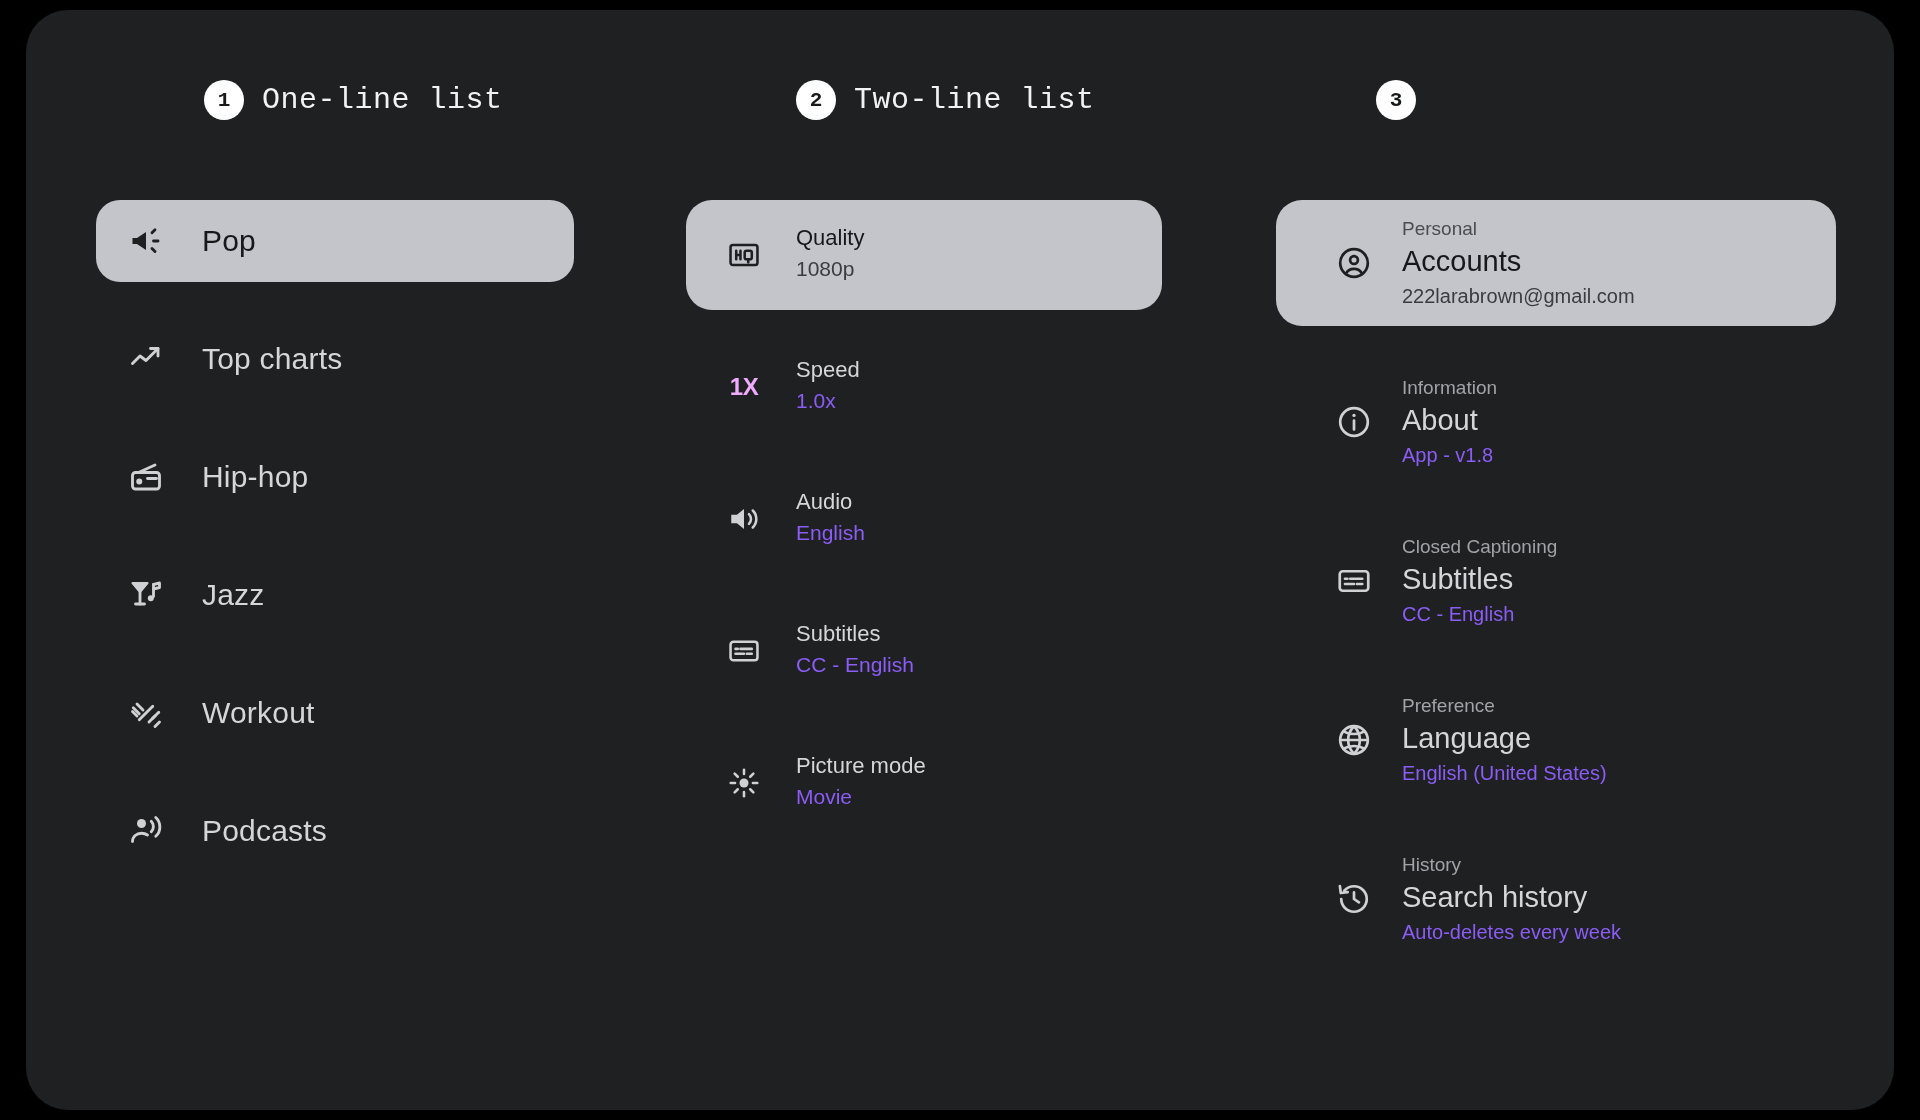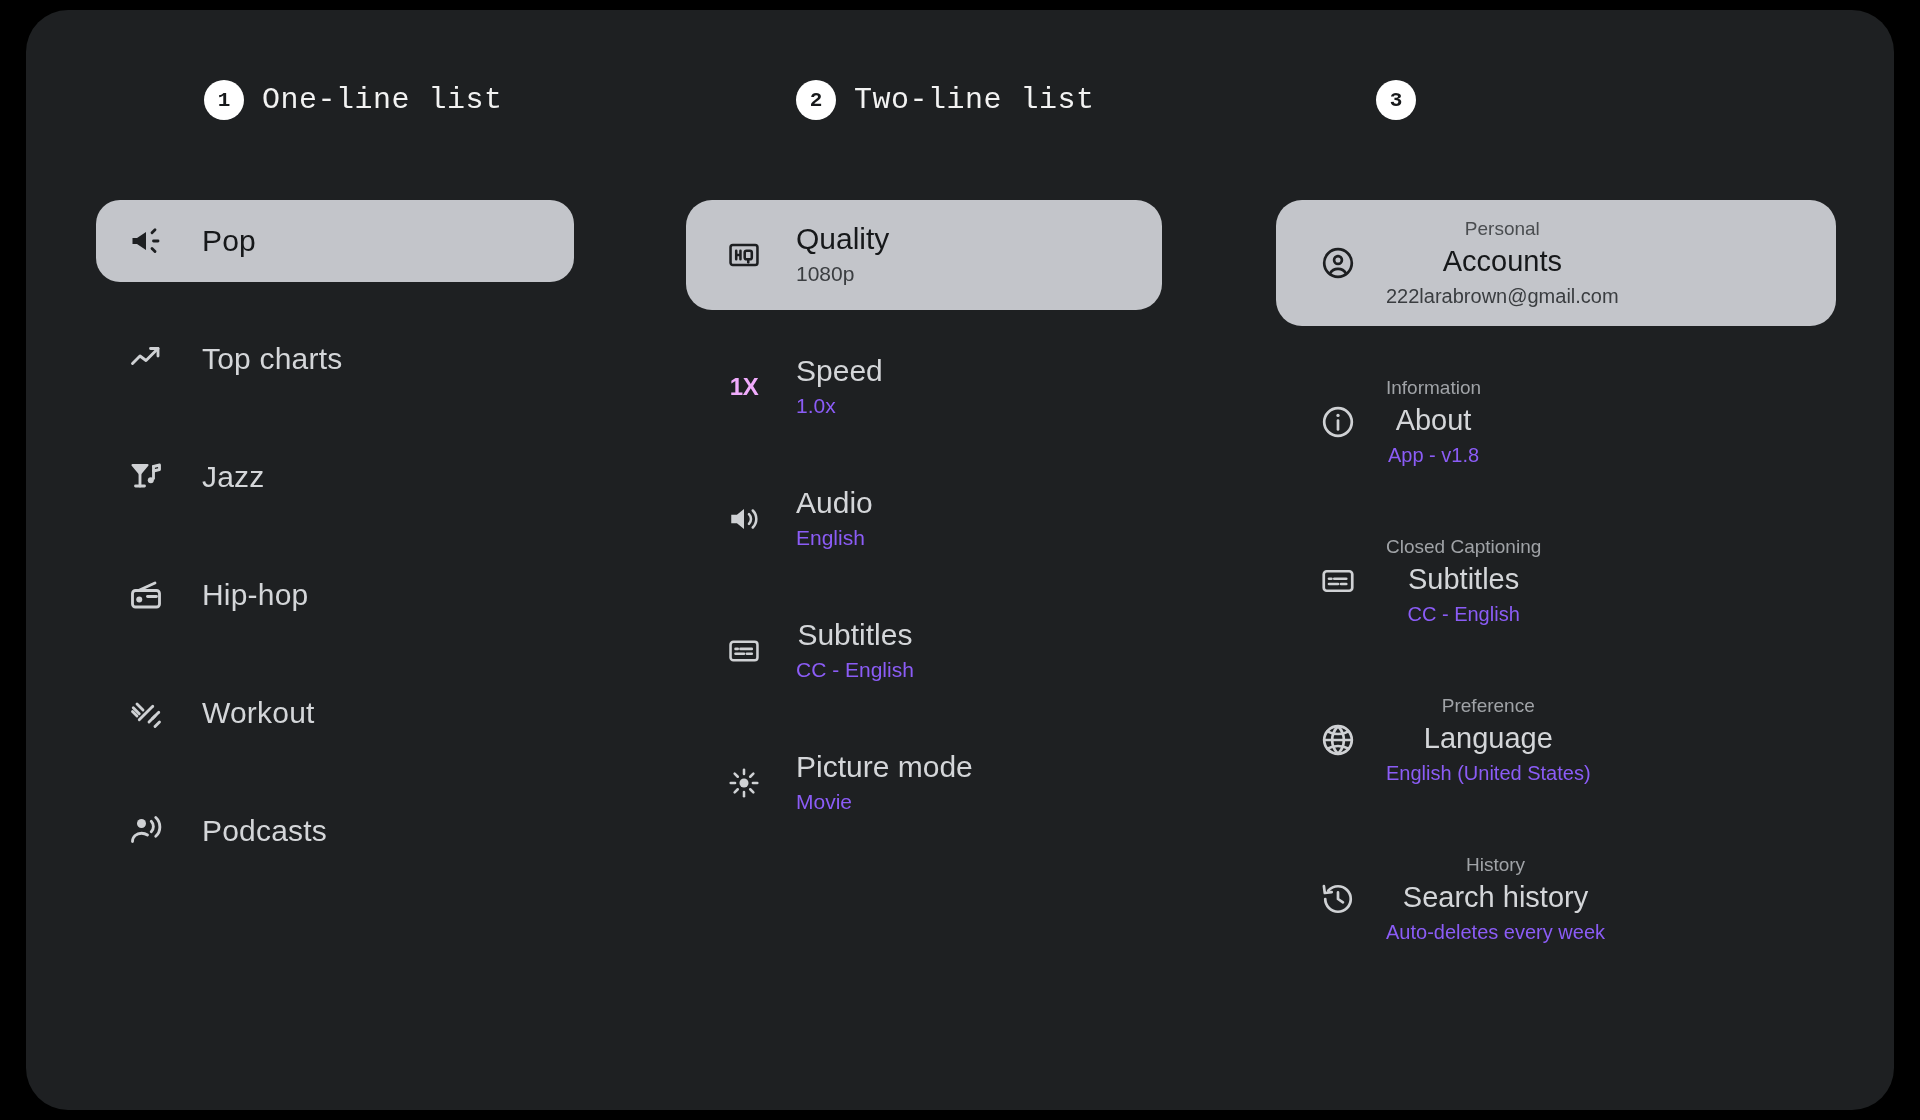--- a/index.html
+++ b/index.html
@@ -93,37 +93,36 @@
     gap:34px;
     margin-bottom:22px;
     border-radius:26px;
   }
   .c2-row.selected{
     background:#c3c5ca;
     width:476px;
     margin-left:0px;
   }
   .c2-row .ico{ width:36px; height:36px; }
-  .c2-row .title{ font-size:30px; line-height:1.18;text-align:center; }
+  .c2-row .title{ font-size:22px; line-height:1.18; }
   .c2-row .sub{ font-size:21px; line-height:1.5; margin-top:2px; }
   .speed-glyph{
     font-family:"Liberation Sans", sans-serif;
     font-size:24px; font-weight:700; letter-spacing:-.5px;
     color:#f0abfc;
   }
 
   
   .c3-list{ top:190px; }
   .c3-row{
     height:126px;
-    padding-left:44px;
+    padding-left:60px;
     gap:30px;
     margin-bottom:33px;
     border-radius:26px;
-    text-align:center;
   }
   .c3-row.selected{
     background:#c3c5ca;
     width:560px;
     margin-left:0;
   }
   .c3-row .ico{ width:36px; height:36px; }
   .c3-row .over{ font-size:19px; line-height:1.5; }
   .c3-row .title{ font-size:29px; line-height:1.3; }
   .c3-row .sub{ font-size:20px; line-height:1.5; }
@@ -164,44 +163,44 @@
             </svg>
           </span>
           <span class="txt">
             <span class="title">Top charts</span>
           </span>
         </div>
 
         <div class="row c1-row">
           <span class="ico">
             <svg width="36" height="36" viewBox="0 0 24 24" fill="none" stroke="currentColor" stroke-width="1.9" stroke-linecap="round" stroke-linejoin="round">
+              <rect x="3" y="9" width="18" height="11" rx="2"></rect>
+              <path d="M7 9L18 4"></path>
+              <circle cx="7.5" cy="15" r="2" fill="currentColor" stroke="none"></circle>
+              <path d="M13 13h6"></path>
+            </svg>
+          </span>
+          <span class="txt">
+            <span class="title">Hip-hop</span>
+          </span>
+        </div>
+
+        <div class="row c1-row">
+          <span class="ico">
+            <svg width="36" height="36" viewBox="0 0 24 24" fill="none" stroke="currentColor" stroke-width="1.9" stroke-linecap="round" stroke-linejoin="round">
               <path d="M3 4h10l-5 6z" fill="currentColor" stroke="currentColor" stroke-width="1.4"></path>
               <path d="M8 10v8"></path>
                 <path d="M5 18h6"></path>
               <path d="M17 5v8"></path>
                 <path d="M17 5l4-1v3l-4 1"></path>
               <circle cx="15.2" cy="14.2" r="2" fill="currentColor" stroke="none"></circle>
             </svg>
           </span>
           <span class="txt">
             <span class="title">Jazz</span>
-          </span>
-        </div>
-
-        <div class="row c1-row">
-          <span class="ico">
-            <svg width="36" height="36" viewBox="0 0 24 24" fill="none" stroke="currentColor" stroke-width="1.9" stroke-linecap="round" stroke-linejoin="round">
-              <rect x="3" y="9" width="18" height="11" rx="2"></rect>
-              <path d="M7 9L18 4"></path>
-              <circle cx="7.5" cy="15" r="2" fill="currentColor" stroke="none"></circle>
-              <path d="M13 13h6"></path>
-            </svg>
-          </span>
-          <span class="txt">
-            <span class="title">Hip-hop</span>
           </span>
         </div>
 
         <div class="row c1-row">
           <span class="ico">
             <svg width="36" height="36" viewBox="0 0 24 24" fill="none" stroke="currentColor" stroke-width="1.9" stroke-linecap="round" stroke-linejoin="round">
               <path d="M7.5 16.5L16.5 7.5"></path>
               <path d="M3.5 8.5l4 4"></path>
                 <path d="M6 6l4 4"></path>
                 <path d="M3 11l3 3"></path>

